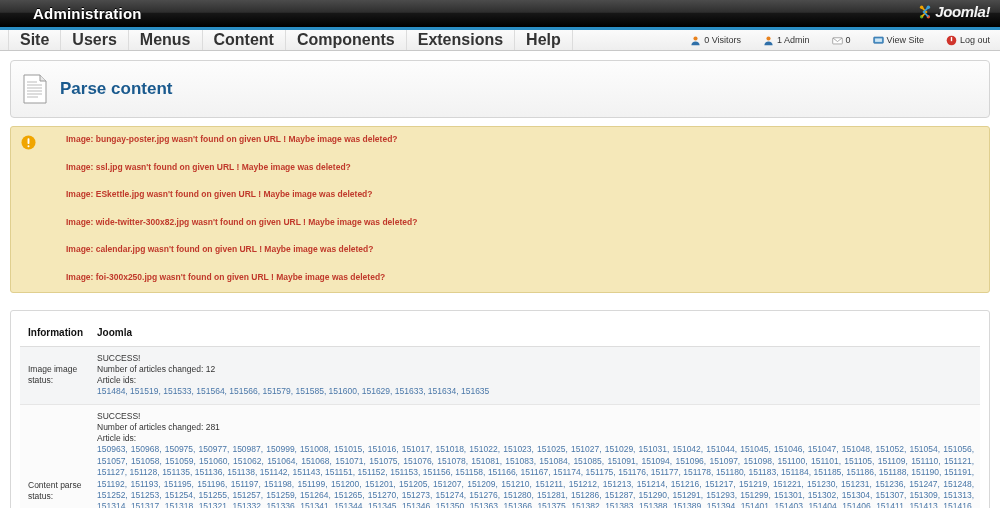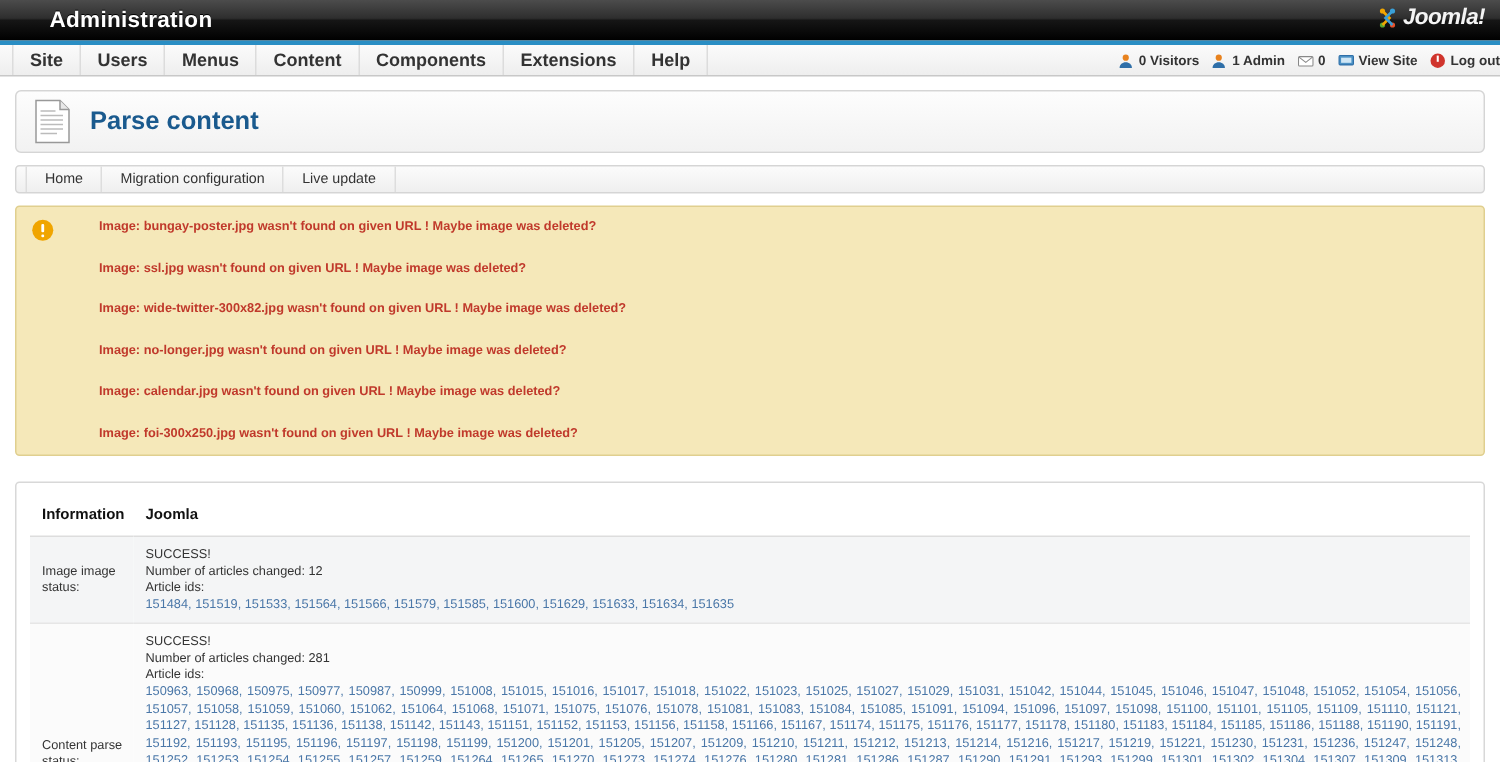--- a/index.html
+++ b/index.html
@@ -46,45 +46,45 @@
     position: relative;
     height: 21px;
     background: linear-gradient(to bottom, #fbfbfb 0%, #eeeeee 100%);
     border-bottom: 1px solid #c8c8c8;
     display: flex;
     align-items: stretch;
   }
   .menu-item {
     display: flex; align-items: center;
     padding: 0 11px;
-    font-size: 12px;
+    font-size: 16px;
     font-weight: bold;
     color: #333333;
     border-right: 1px solid #dcdcdc;
     cursor: pointer;
     text-align: right;
   }
   .menu-item:first-child { border-left: 1px solid #dcdcdc; margin-left: 8px; }
   .menu-spacer { flex: 1; border-right: none; }
 
   .status-area {
     display: flex; align-items: center;
-    gap: 8px;
+    gap: 22px;
+    padding-right: 10px;
     font-size: 9px;
     color: #333333;
-    font-weight: bold;
   }
   .status-chip { display: flex; align-items: center; gap: 3px; cursor: pointer; }
   .chip-ico { width: 11px; height: 11px; display: block; }
 
   
   .content-wrap { padding: 0 10px; }
   .title-box {
     margin-top: 9px;
-    height: 42px;
+    height: 58px;
     background: linear-gradient(to bottom, #fdfdfd 0%, #f2f2f2 100%);
     border: 1px solid #d5d5d5;
     border-radius: 4px;
     display: flex; align-items: center;
     padding-left: 11px;
     gap: 12px;
   }
   .doc-icon { width: 26px; height: 30px; display: block; }
   .page-title {
     color: #1a5a8e;
@@ -248,37 +248,32 @@
         <line x1="5" y1="11" x2="20" y2="11"></line>
         <line x1="5" y1="14" x2="20" y2="14"></line>
         <line x1="5" y1="17" x2="20" y2="17"></line>
         <line x1="5" y1="20" x2="20" y2="20"></line>
         <line x1="5" y1="23" x2="16" y2="23"></line>
       </g>
     </svg>
     <div class="page-title">Parse content</div>
   </div>
 
-  <div class="subnav">
-    <div class="subnav-item">Home</div>
-    <div class="subnav-item">Migration configuration</div>
-    <div class="subnav-item">Live update</div>
-  </div>
 
   <div class="warnbox">
     <svg class="warn-icon" viewBox="0 0 16 16">
       <circle cx="8" cy="8" r="7.5" fill="#f0a500"></circle>
       <rect x="7" y="3.5" width="2" height="6" rx="0.8" fill="#ffffff"></rect>
       <rect x="7" y="11" width="2" height="2" rx="0.8" fill="#ffffff"></rect>
     </svg>
     <div class="warn-list">
       <div class="warn-line">Image: bungay-poster.jpg wasn't found on given URL ! Maybe image was deleted?</div>
       <div class="warn-line">Image: ssl.jpg wasn't found on given URL ! Maybe image was deleted?</div>
+      <div class="warn-line">Image: ESkettle.jpg wasn't found on given URL ! Maybe image was deleted?</div>
       <div class="warn-line">Image: wide-twitter-300x82.jpg wasn't found on given URL ! Maybe image was deleted?</div>
-      <div class="warn-line">Image: no-longer.jpg wasn't found on given URL ! Maybe image was deleted?</div>
       <div class="warn-line">Image: calendar.jpg wasn't found on given URL ! Maybe image was deleted?</div>
       <div class="warn-line">Image: foi-300x250.jpg wasn't found on given URL ! Maybe image was deleted?</div>
     </div>
   </div>
 
   <div class="panel">
     <table class="rtable">
       <thead>
         <tr>
           <th class="c-info">Information</th>

